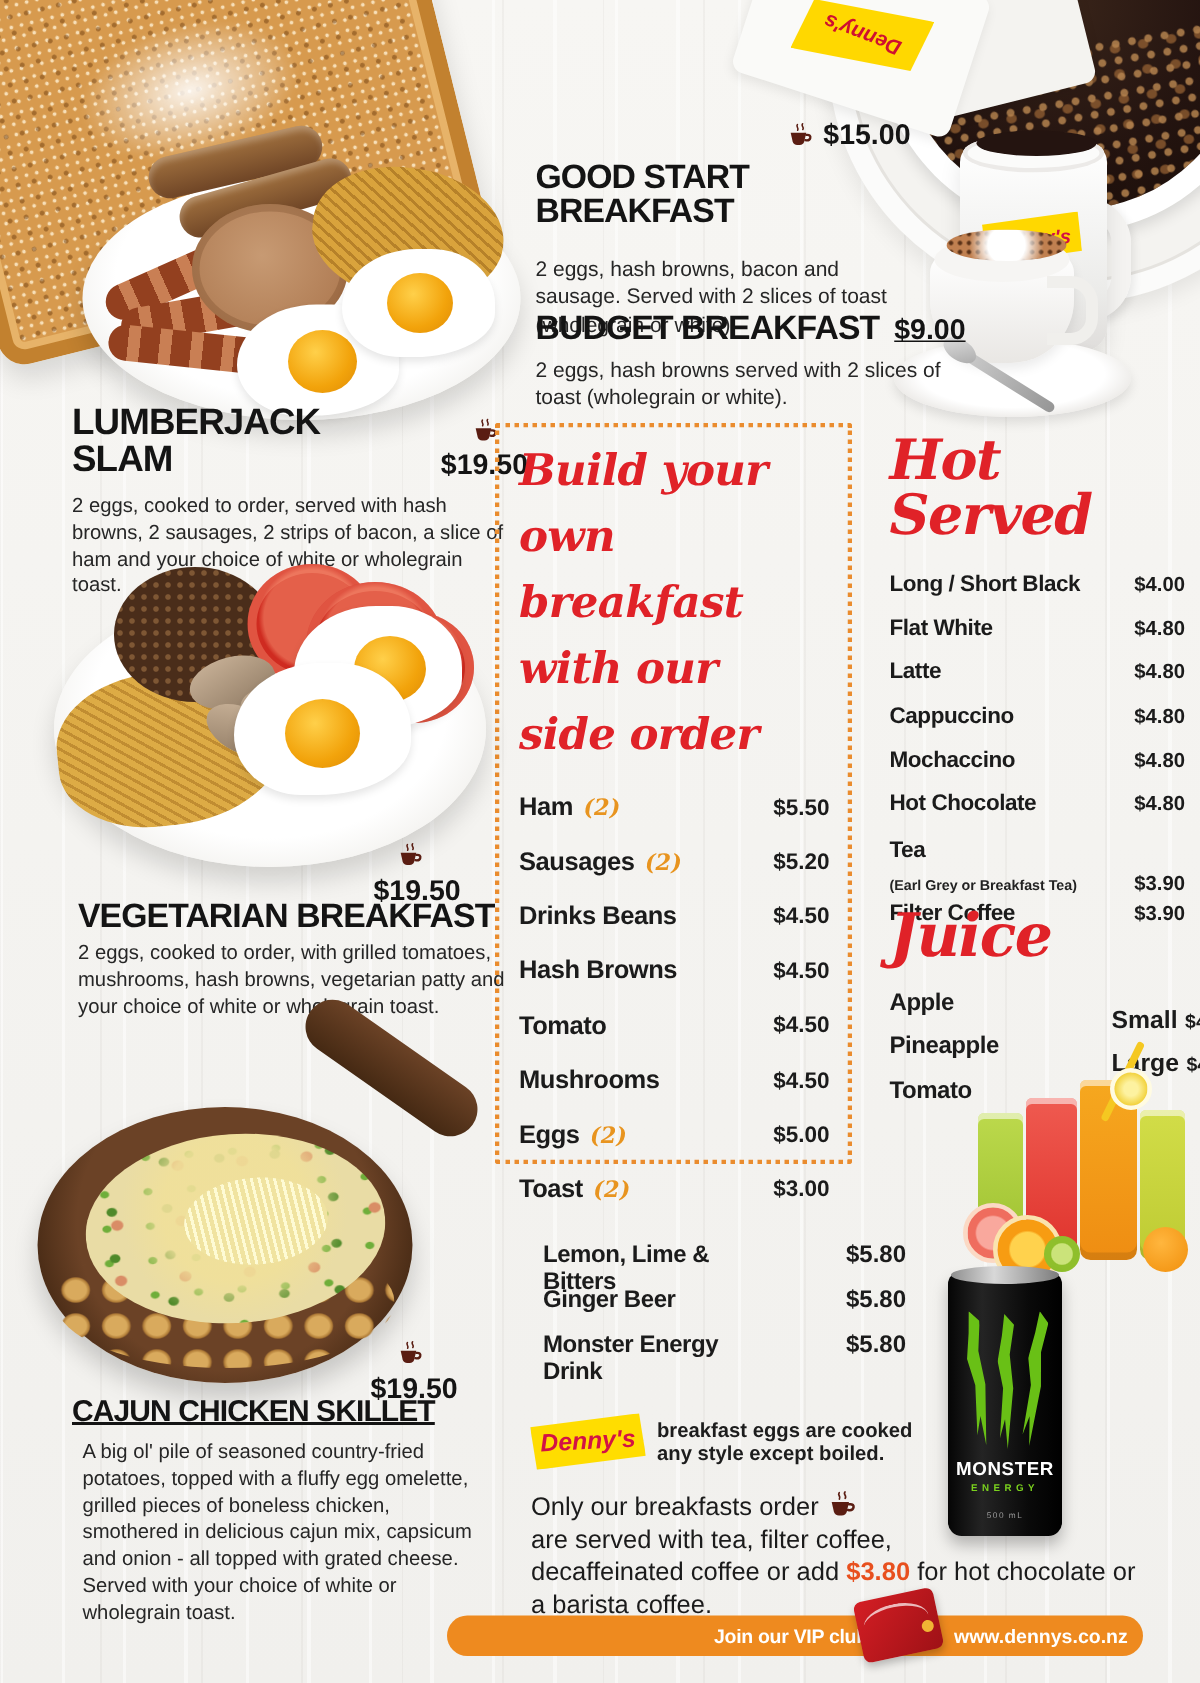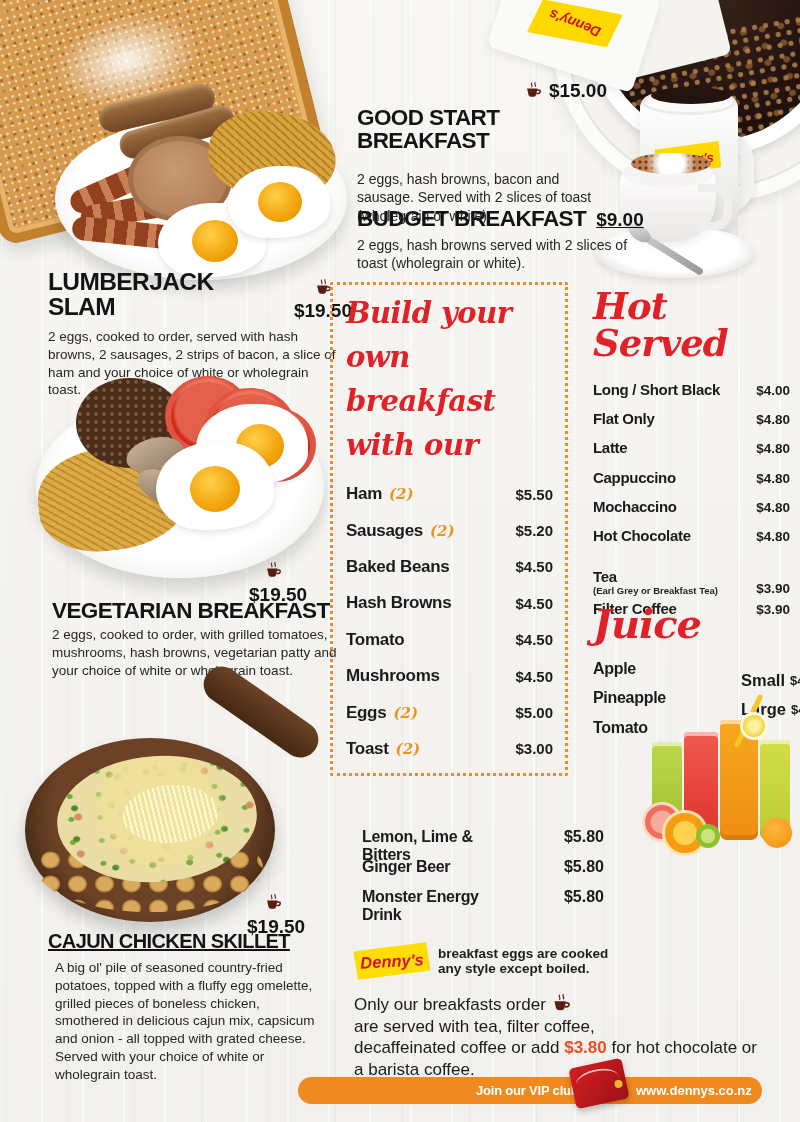--- a/index.html
+++ b/index.html
@@ -130,21 +130,21 @@
   .so-qty{font-family:"DejaVu Serif",serif;font-style:italic;font-weight:700;color:#e8941f;font-size:15px;margin-left:7px;}
   .so-price{margin-left:auto;font-size:15px;font-weight:800;}
   
   .hot-drinks{left:593px;top:288px;width:197px;}
   .script-h2{font-size:37px;line-height:1;letter-spacing:-1px;}
   .hd-list{margin-top:19px;}
   .hd-row{display:flex;align-items:baseline;height:29.2px;}
   .hd-name{font-size:15px;font-weight:800;letter-spacing:-0.3px;}
   .hd-price{margin-left:auto;font-size:13.5px;font-weight:800;}
   .hd-tea{height:40px;align-items:flex-end;padding-bottom:4px;}
-  .hd-namewrap{display:flex;flex-direction:column;gap:0;}
+  .hd-namewrap{display:flex;flex-direction:column;gap:10px;}
   .hd-note{font-size:9.5px;font-weight:700;color:#222;}
   
   .juice{left:593px;top:604px;width:205px;}
   .script-h3{font-size:40px;line-height:1;letter-spacing:-1px;}
   .jf-list{margin-top:16px;}
   .jf-row{height:29.4px;font-size:16px;font-weight:800;letter-spacing:-0.3px;}
   .j-sizes{position:absolute;left:100px;top:62px;}
   .js-row{display:flex;align-items:center;gap:5px;height:29px;margin-left:48px;}
   .js-name{font-size:16.5px;font-weight:800;}
   .js-price{font-size:13px;font-weight:800;}
@@ -349,34 +349,35 @@
       </span>
     </div>
     <p class="desc">2 eggs, cooked to order, served with hash browns, 2 sausages, 2 strips of bacon, a slice of ham and your choice of white or wholegrain toast.</p>
   </section>
 
   <section class="abs build-box">
     <div class="script script-h">
       <div>Build your</div>
       <div>own breakfast</div>
       <div>with our</div>
+      <div>side order</div>
     </div>
     <div class="so-list">
       <div class="so-row">
           <span class="so-name">Ham</span>
           <span class="so-qty">(2)</span>
           <span class="so-price">$5.50</span>
         </div>
       <div class="so-row">
           <span class="so-name">Sausages</span>
           <span class="so-qty">(2)</span>
           <span class="so-price">$5.20</span>
         </div>
       <div class="so-row">
-          <span class="so-name">Baked Beans</span>
+          <span class="so-name">Drinks Beans</span>
           <span class="so-qty"></span>
           <span class="so-price">$4.50</span>
         </div>
       <div class="so-row">
           <span class="so-name">Hash Browns</span>
           <span class="so-qty"></span>
           <span class="so-price">$4.50</span>
         </div>
       <div class="so-row">
           <span class="so-name">Tomato</span>
@@ -402,21 +403,21 @@
   </section>
 
   <section class="abs hot-drinks">
     <div class="script script-h2">Hot Served</div>
     <div class="hd-list">
       <div class="hd-row">
           <span class="hd-name">Long / Short Black</span>
           <span class="hd-price">$4.00</span>
         </div>
       <div class="hd-row">
-          <span class="hd-name">Flat Only</span>
+          <span class="hd-name">Flat White</span>
           <span class="hd-price">$4.80</span>
         </div>
       <div class="hd-row">
           <span class="hd-name">Latte</span>
           <span class="hd-price">$4.80</span>
         </div>
       <div class="hd-row">
           <span class="hd-name">Cappuccino</span>
           <span class="hd-price">$4.80</span>
         </div>
@@ -534,20 +535,31 @@
     <div class="bd-row">
         <span class="bd-name">Ginger Beer</span>
         <span class="bd-price">$5.80</span>
       </div>
     <div class="bd-row">
         <span class="bd-name">Monster Energy Drink</span>
         <span class="bd-price">$5.80</span>
       </div>
   </section>
 
+  <div class="abs can">
+    <div class="can-top"></div>
+    <div class="claws">
+      <div class="claw c1"></div>
+      <div class="claw c2"></div>
+      <div class="claw c3"></div>
+    </div>
+    <div class="can-brand">MONSTER</div>
+    <div class="can-sub">ENERGY</div>
+    <div class="can-vol">500 mL</div>
+  </div>
 
   <div class="abs dnote">
     <div class="dlogo">
         <span>Denny's</span>
       </div>
     <div class="dnote-text">
       <div>breakfast eggs are cooked</div>
       <div>any style except boiled.</div>
     </div>
   </div>

